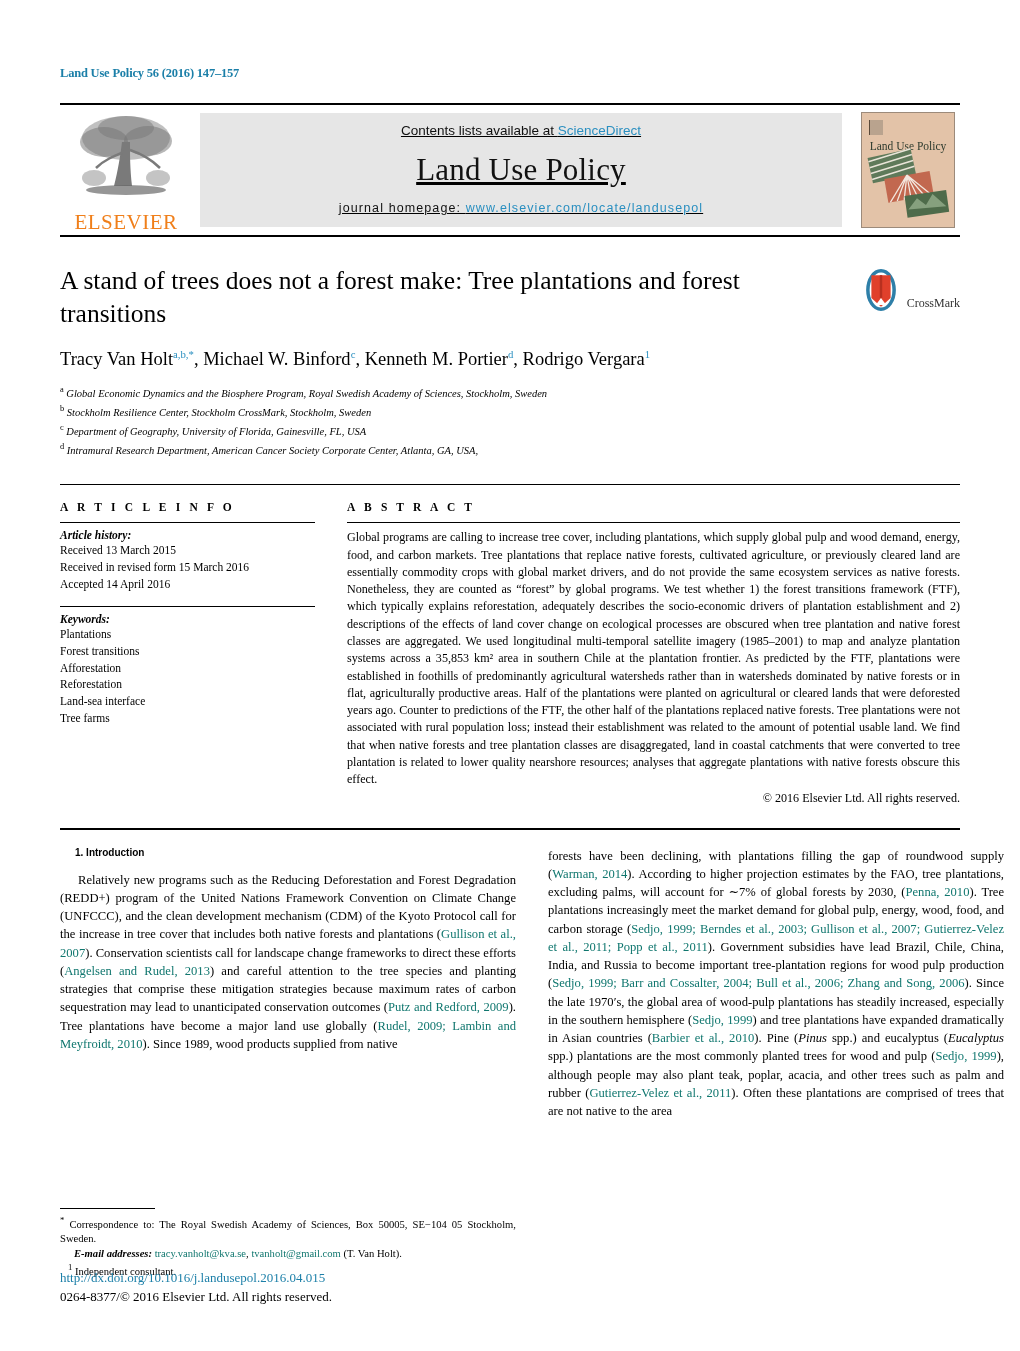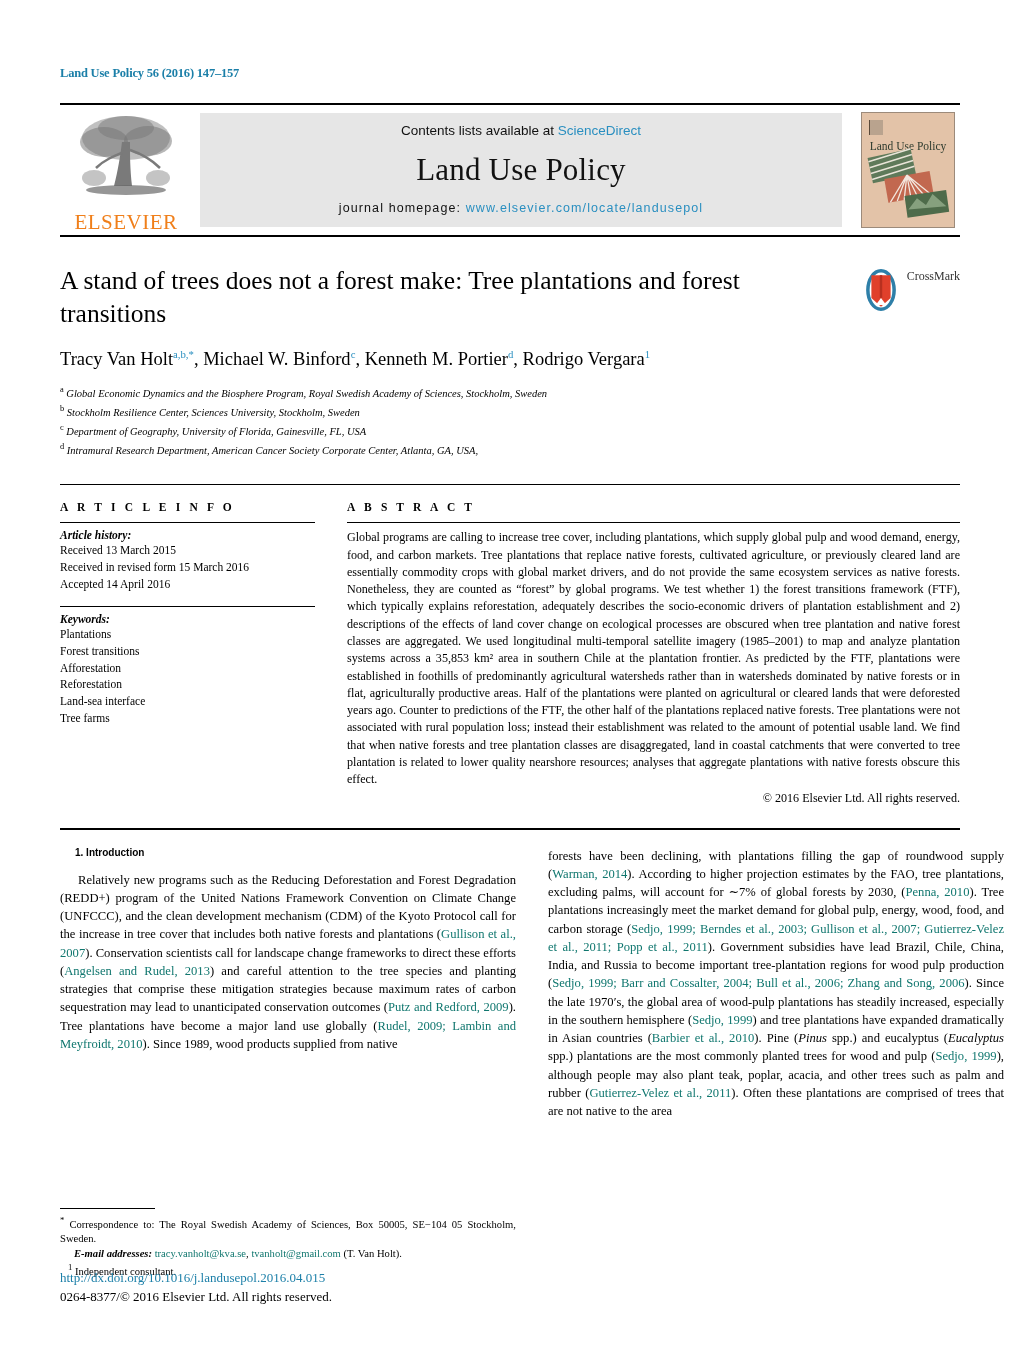--- a/index.html
+++ b/index.html
@@ -69,20 +69,21 @@
   .journal-band {
     flex: 1 1 auto;
     background: #e6e6e6;
     margin: 8px 14px 8px 8px;
     display: flex;
     flex-direction: column;
     justify-content: space-between;
     align-items: center;
     padding: 10px 0 12px 0;
     box-sizing: border-box;
+    text-decoration: underline;
   }
   .contents-line {
     font-size: 13.5px;
     font-family: "Liberation Sans", sans-serif;
     color: #111;
   }
   .contents-line .sd {
     color: #2a8fc0;
   }
   .journal-name {
@@ -170,21 +171,21 @@
     font-style: normal;
     font-size: 0.8em;
   }
 
   
   .crossmark {
     position: absolute;
     right: 0;
     top: 4px;
     display: flex;
-    align-items: flex-start;
+    align-items: flex-end;
     gap: 5px;
   }
   .crossmark-badge {
     width: 42px;
     height: 42px;
   }
   .crossmark-label {
     font-family: "Liberation Serif", serif;
     font-size: 12px;
     color: #333;
@@ -368,21 +369,21 @@
       </svg>
       <span class="crossmark-label">CrossMark</span>
     </div>
 
     <h1 class="article-title">A stand of trees does not a forest make: Tree plantations and forest transitions</h1>
 
     <div class="authors">Tracy Van Holt<sup>a,b,</sup><sup>*</sup>, Michael W. Binford<sup>c</sup>, Kenneth M. Portier<sup>d</sup>, Rodrigo Vergara<sup>1</sup></div>
 
     <div class="affiliations">
       <div><sup>a</sup> <span>Global Economic Dynamics and the Biosphere Program, Royal Swedish Academy of Sciences, Stockholm, Sweden</span></div>
-      <div><sup>b</sup> <span>Stockholm Resilience Center, Sciences University, Stockholm, Sweden</span></div>
+      <div><sup>b</sup> <span>Stockholm Resilience Center, Stockholm CrossMark, Stockholm, Sweden</span></div>
       <div><sup>c</sup> <span>Department of Geography, University of Florida, Gainesville, FL, USA</span></div>
       <div><sup>d</sup> <span>Intramural Research Department, American Cancer Society Corporate Center, Atlanta, GA, USA,</span></div>
     </div>
   </div>
 
   <hr class="hr-main">
 
   <div class="info-abstract">
 
     <div class="col-info">

